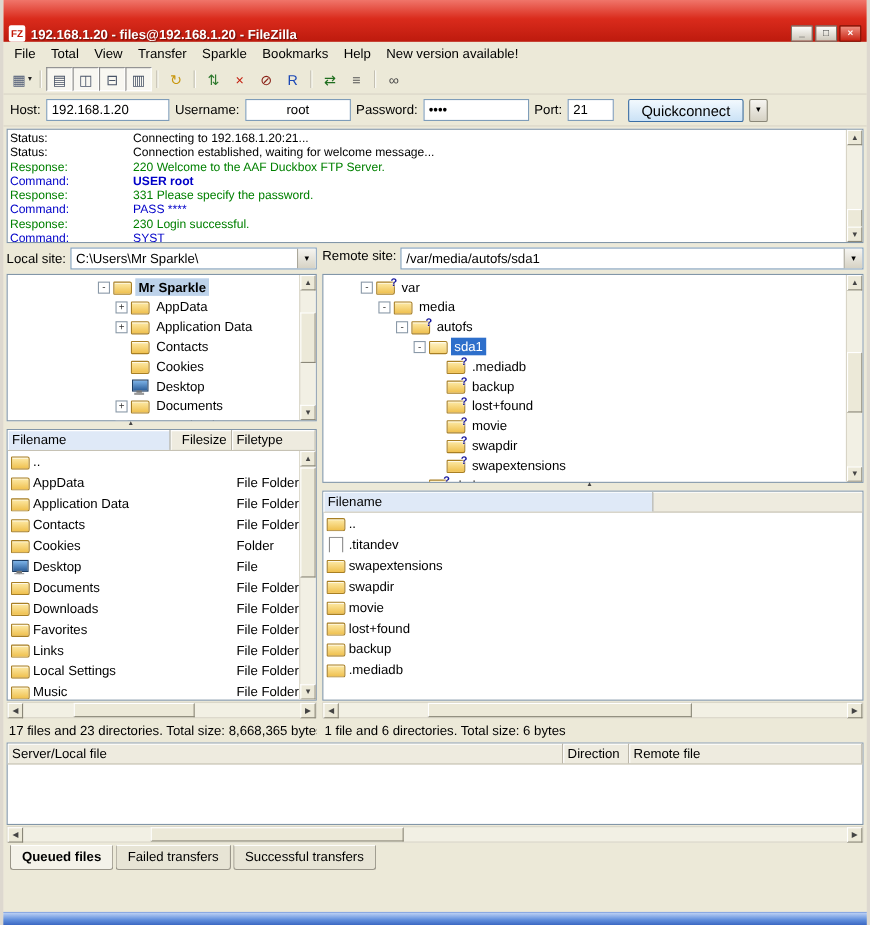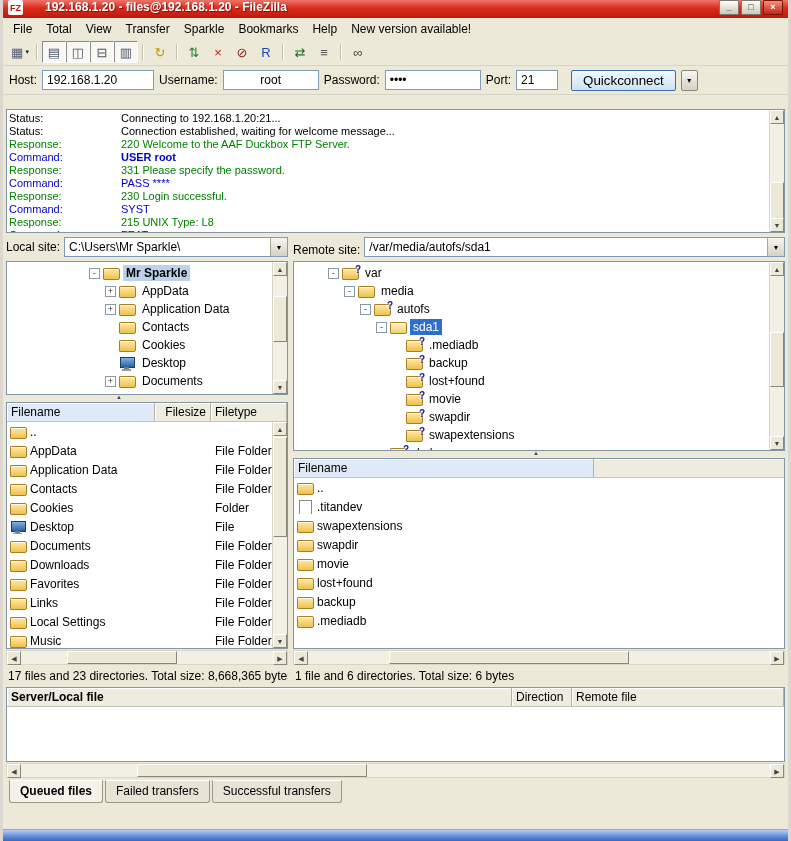--- a/index.html
+++ b/index.html
@@ -14,23 +14,23 @@
     position: relative;
     width: 791px; height: 841px;
     overflow: hidden;
     background: #ece9d8;
     border-left: 3px solid #ddd8cf;
     border-right: 3px solid #ddd8cf;
   }
 
   
   .titlebar {
-    height: 18px;
+    height: 38px;
     background: linear-gradient(180deg,#f0756a 0%, #da2b1c 45%, #bd1a0d 100%);
-    display: flex; align-items: flex-start; gap: 22px;
+    display: flex; align-items: flex-end; gap: 5px;
     padding: 0 5px;
     color: #fff; font-weight: bold;
     text-shadow: 1px 1px 1px rgba(0,0,0,.45);
   }
   .app-logo {
     width: 15px; height: 15px; flex: 0 0 auto;
     background: #fff; border-radius: 2px;
     color: #c21807; font-size: 9px; font-weight: bold;
     display: flex; align-items: center; justify-content: center;
     text-shadow: none;
@@ -90,21 +90,21 @@
   }
   .qc-dd {
     width: 17px; height: 21px;
     background: linear-gradient(#f6f5f1,#d6d2c4);
     border: 1px solid #8a8778; border-radius: 2px;
     font-size: 7px; display: flex; align-items: center; justify-content: center;
   }
 
   
   .log {
-    height: 124px; margin: 14px 3px 0 3px;
+    height: 104px; margin: 2px 3px 0 3px;
     border: 1px solid #8296a8; background: #fff;
     position: relative; overflow: hidden; padding: 2px 16px 0 2px;
   }
   .logline { display: flex; height: 13px; line-height: 13px; font-size: 11px; white-space: nowrap; }
   .loglabel { width: 112px; flex: 0 0 auto; }
 
   
   .vscroll {
     position: absolute; right: 0; width: 15px;
     background: #f2f0e4; border-left: 1px solid #d8d4c6;
@@ -124,21 +124,21 @@
   .sb-thumb {
     position: absolute;
     background: #ece9d8; border: 1px solid; border-color: #fff #8a8778 #8a8778 #fff;
   }
   .sb-thumb.v { left: 0; width: 14px; }
   .sb-thumb.h { top: 0; height: 13px; }
 
   
   .sites { display: flex; margin: 3px 3px 0 3px; gap: 5px; height: 22px; align-items: center; }
   .site-left { width: 282px; display: flex; align-items: center; gap: 4px; flex: 0 0 auto; }
-  .site-right { flex: 1; display: flex; align-items: flex-end; gap: 4px; }
+  .site-right { flex: 1; display: flex; align-items: flex-start; gap: 4px; }
   .combo { flex: 1; height: 20px; border: 1px solid #7f9db9; background: #fff; display: flex; overflow: hidden; }
   .combo-val { flex: 1; padding: 2px 4px; white-space: nowrap; overflow: hidden; }
   .combo-btn {
     width: 17px; flex: 0 0 auto; background: linear-gradient(#f6f5f1,#d6d2c4);
     border-left: 1px solid #aaa79a; font-size: 7px;
     display: flex; align-items: center; justify-content: center;
   }
 
   
   .panes { display: flex; gap: 5px; margin: 3px 3px 0 3px; }
@@ -222,21 +222,21 @@
   .hc-size { width: 56px; flex: 0 0 auto; text-align: right; }
   .hc-type { flex: 1; }
   .rc-name { width: 300px; flex: 0 0 auto; }
   .list-vscroll { top: 19px; bottom: 0; }
 
   .pane-status { height: 20px; padding: 4px 2px 0 2px; white-space: nowrap; overflow: hidden; flex: 0 0 auto; }
 
   
   .queuewrap { margin: 2px 3px 0 3px; border: 1px solid #8296a8; background: #fff; }
   .qheader { display: flex; height: 19px; background: #eeebdf; border-bottom: 1px solid #c6c2b4; }
-  .qc-file { width: 505px; flex: 0 0 auto; font-weight: bold; }
+  .qc-file { width: 505px; flex: 0 0 auto; }
   .qc-dir { width: 60px; flex: 0 0 auto; }
   .qc-remote { flex: 1; }
   .qbody { height: 54px; }
   .queue-hscroll { margin: 1px 3px 0 3px; }
 
   
   .tabs { display: flex; gap: 2px; padding: 2px 4px 0 6px; height: 23px; align-items: flex-start; }
   .tab {
     padding: 3px 10px 4px 10px; background: #e7e4d5;
     border: 1px solid #9a968a; border-radius: 0 0 3px 3px; border-top-color: #fff;

